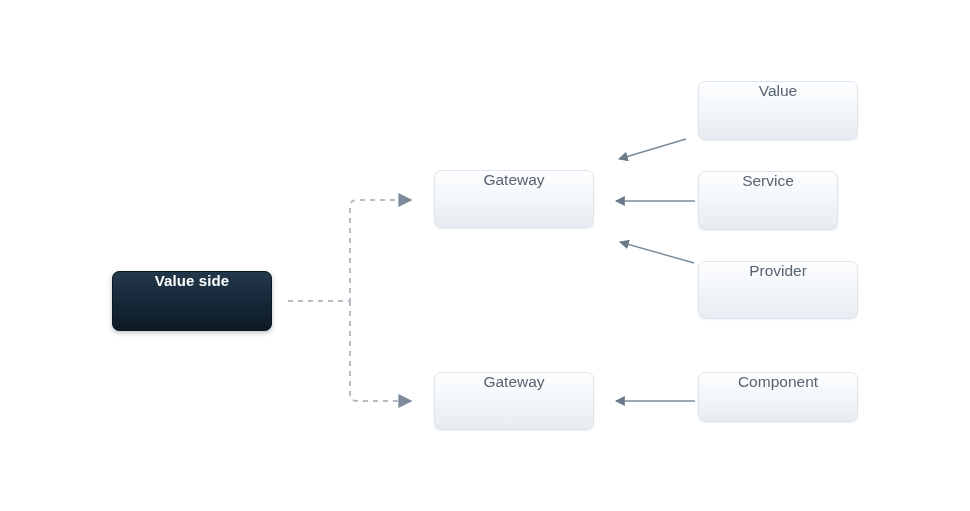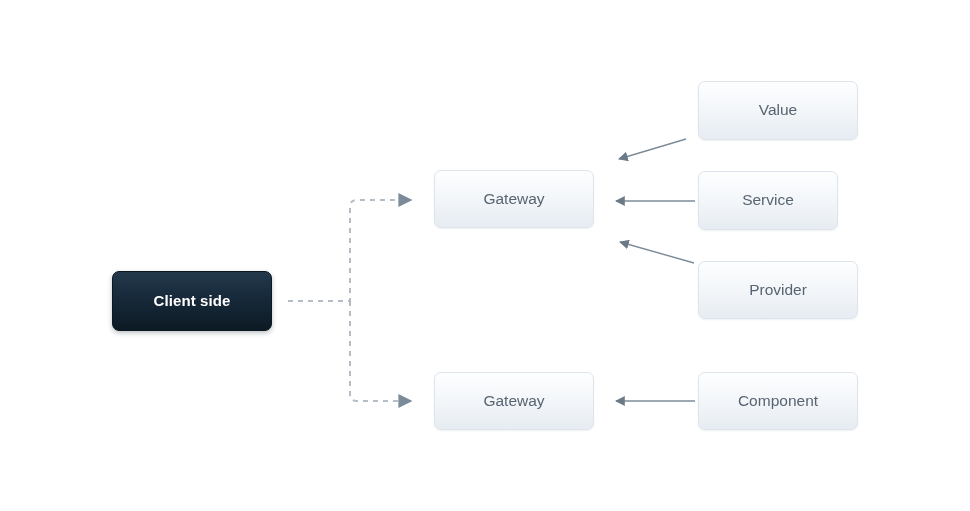--- a/index.html
+++ b/index.html
@@ -23,21 +23,21 @@
     left: 0;
     top: 0;
     width: 970px;
     height: 511px;
     pointer-events: none;
   }
   .node {
     position: absolute;
     box-sizing: border-box;
     display: flex;
-    align-items: center;
+    align-items: flex-start;
     justify-content: center;
     border-radius: 7px;
     text-align: center;
     line-height: 1.2;
   }
   .node-label {
     display: block;
     white-space: nowrap;
   }
   
@@ -82,21 +82,21 @@
     <path d="M 686 139 L 619 159" fill="none" stroke="#7c8b99" stroke-width="1.4" marker-end="url(#arrow-solid)"></path>
 
     <path d="M 695 201 L 616 201" fill="none" stroke="#7c8b99" stroke-width="1.4" marker-end="url(#arrow-solid)"></path>
 
     <path d="M 694 263 L 620 242" fill="none" stroke="#7c8b99" stroke-width="1.4" marker-end="url(#arrow-solid)"></path>
 
     <path d="M 695 401 L 616 401" fill="none" stroke="#7c8b99" stroke-width="1.4" marker-end="url(#arrow-solid)"></path>
   </svg>
 
   <div class="node dark" id="node-client-side" style="left:112px; top:271px; width:160px; height:60px;">
-    <span class="node-label">Client side</span>
+    <span class="node-label">Value side</span>
   </div>
 
   <div class="node light" id="node-gateway-top" style="left:434px; top:170px; width:160px; height:58px;">
     <span class="node-label">Gateway</span>
   </div>
 
   <div class="node light" id="node-gateway-bottom" style="left:434px; top:372px; width:160px; height:58px;">
     <span class="node-label">Gateway</span>
   </div>
 
@@ -105,17 +105,17 @@
   </div>
 
   <div class="node light" id="node-service" style="left:698px; top:171px; width:140px; height:59px;">
     <span class="node-label">Service</span>
   </div>
 
   <div class="node light" id="node-provider" style="left:698px; top:261px; width:160px; height:58px;">
     <span class="node-label">Provider</span>
   </div>
 
-  <div class="node light" id="node-component" style="left:698px; top:372px; width:160px; height:58px;">
+  <div class="node light" id="node-component" style="left:698px; top:372px; width:160px; height:50px;">
     <span class="node-label">Component</span>
   </div>
 
 </div>
 
 </body></html>

